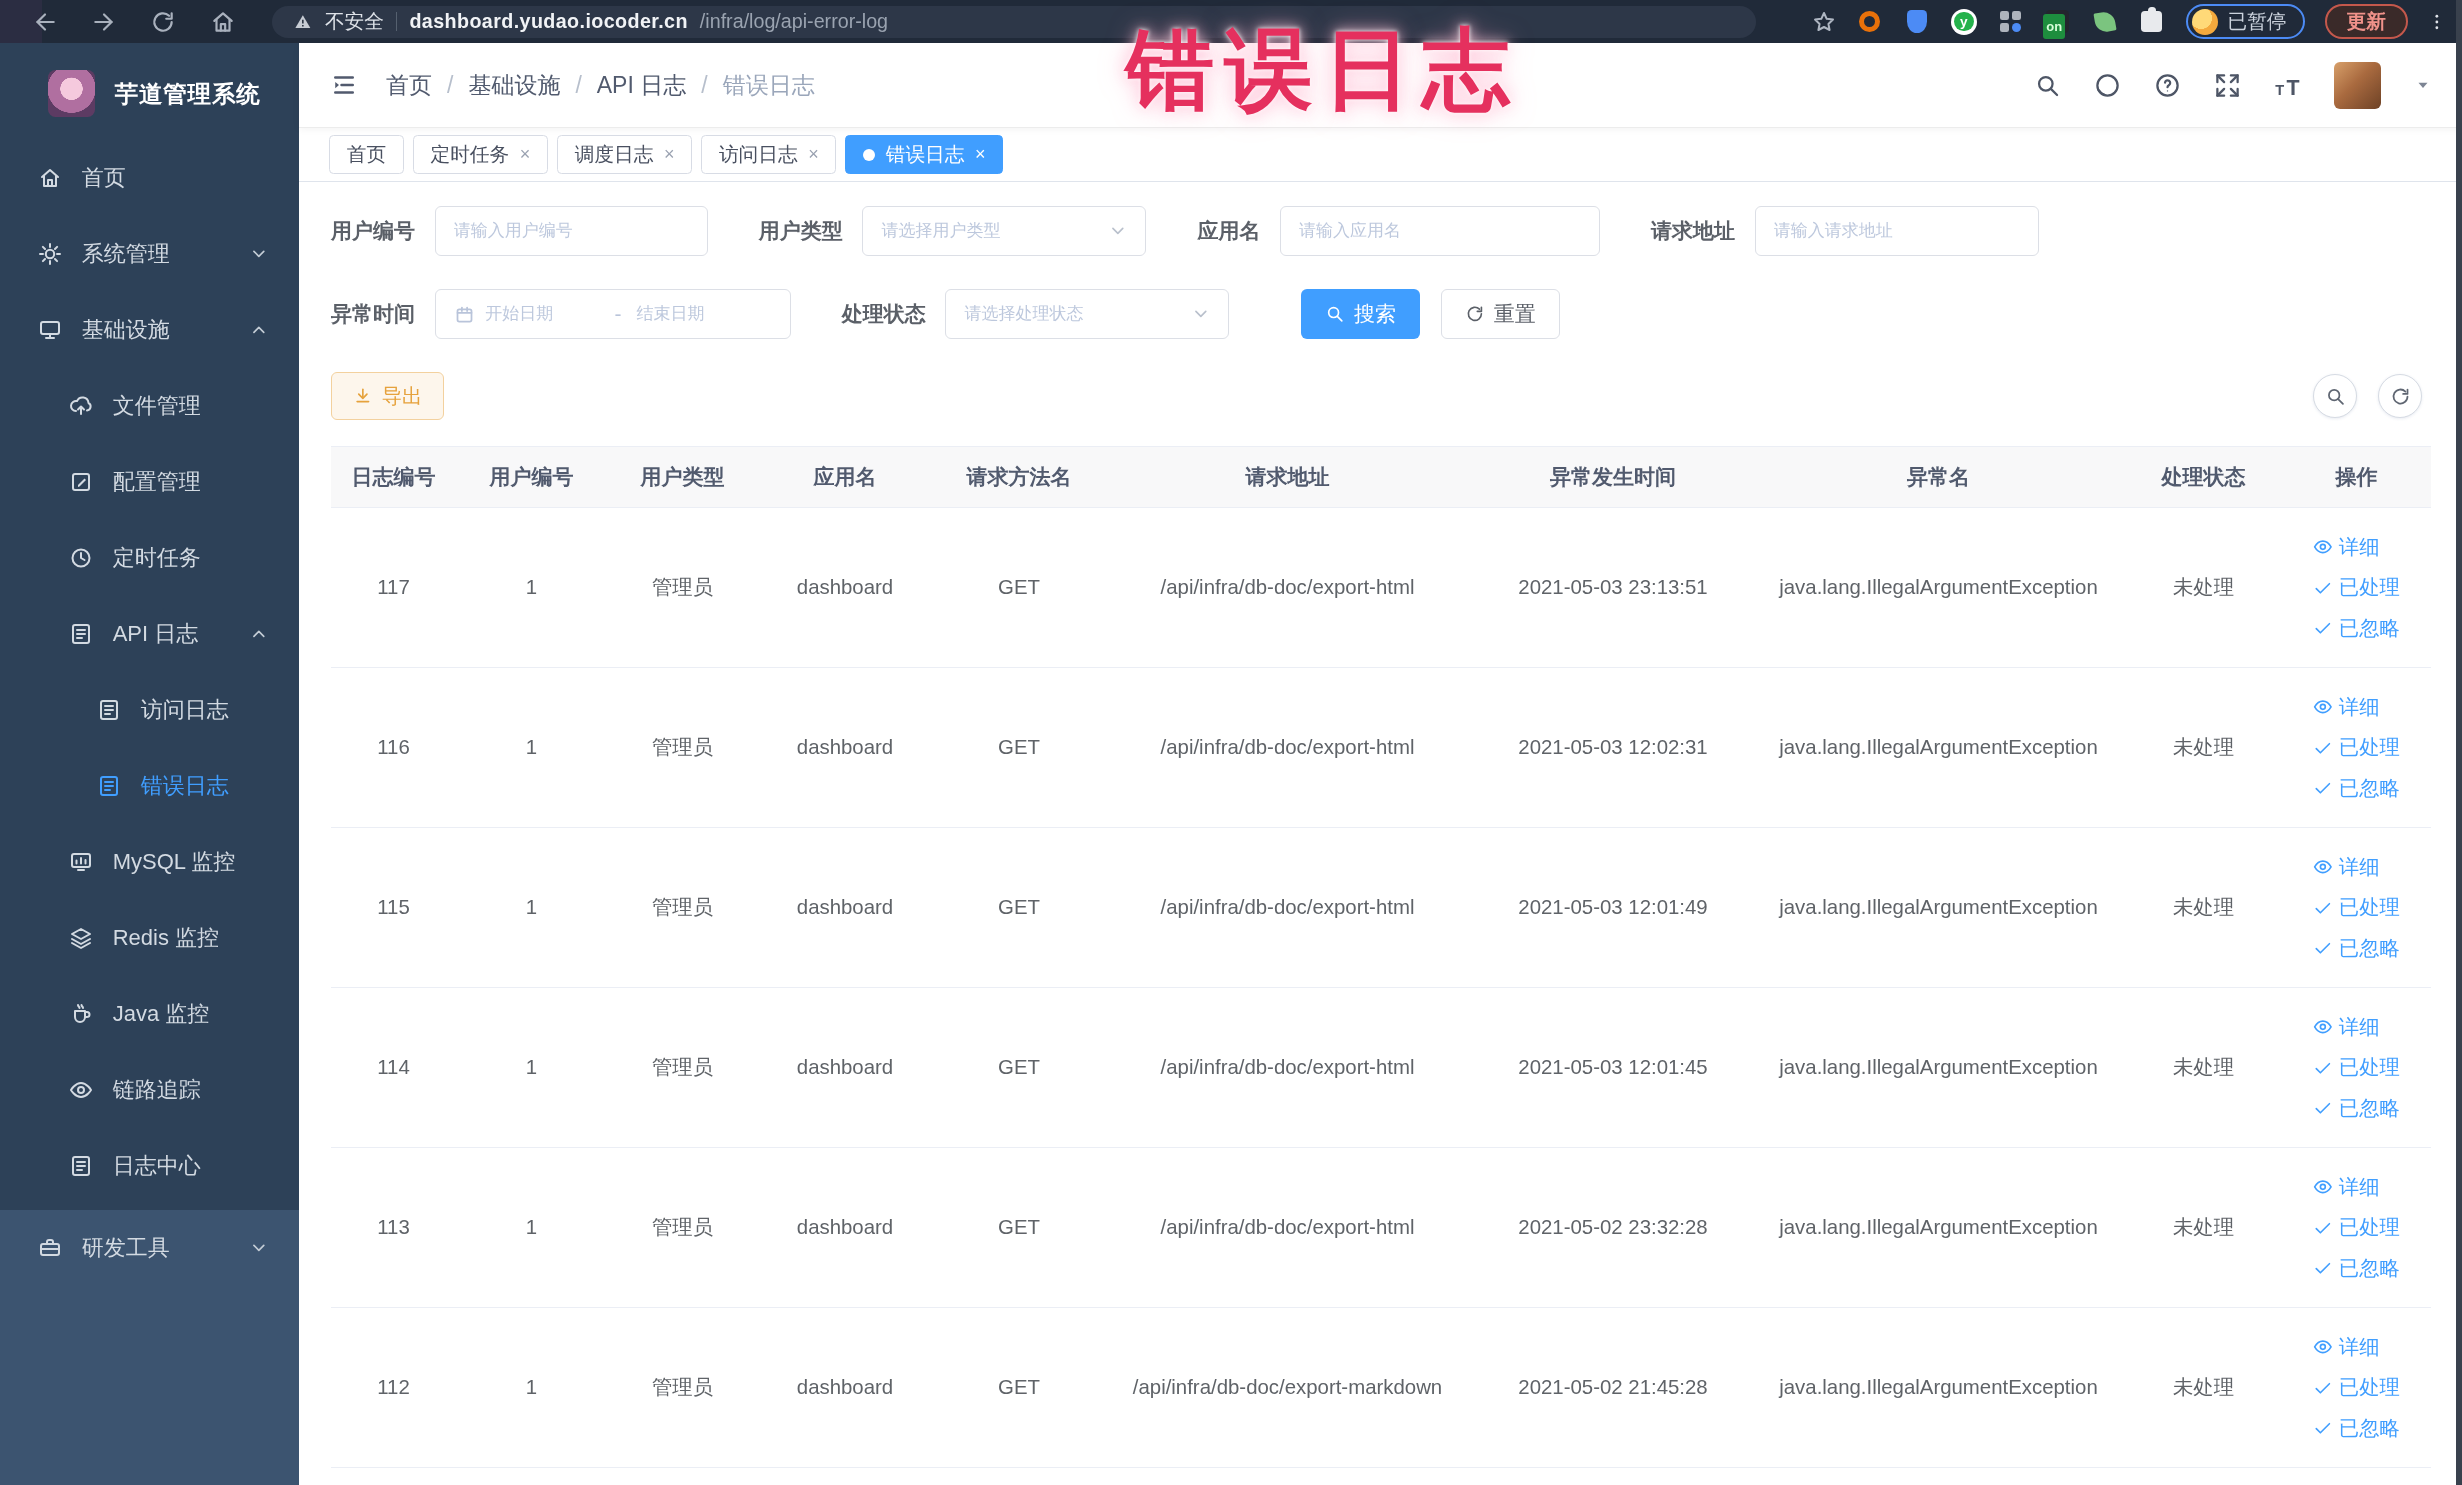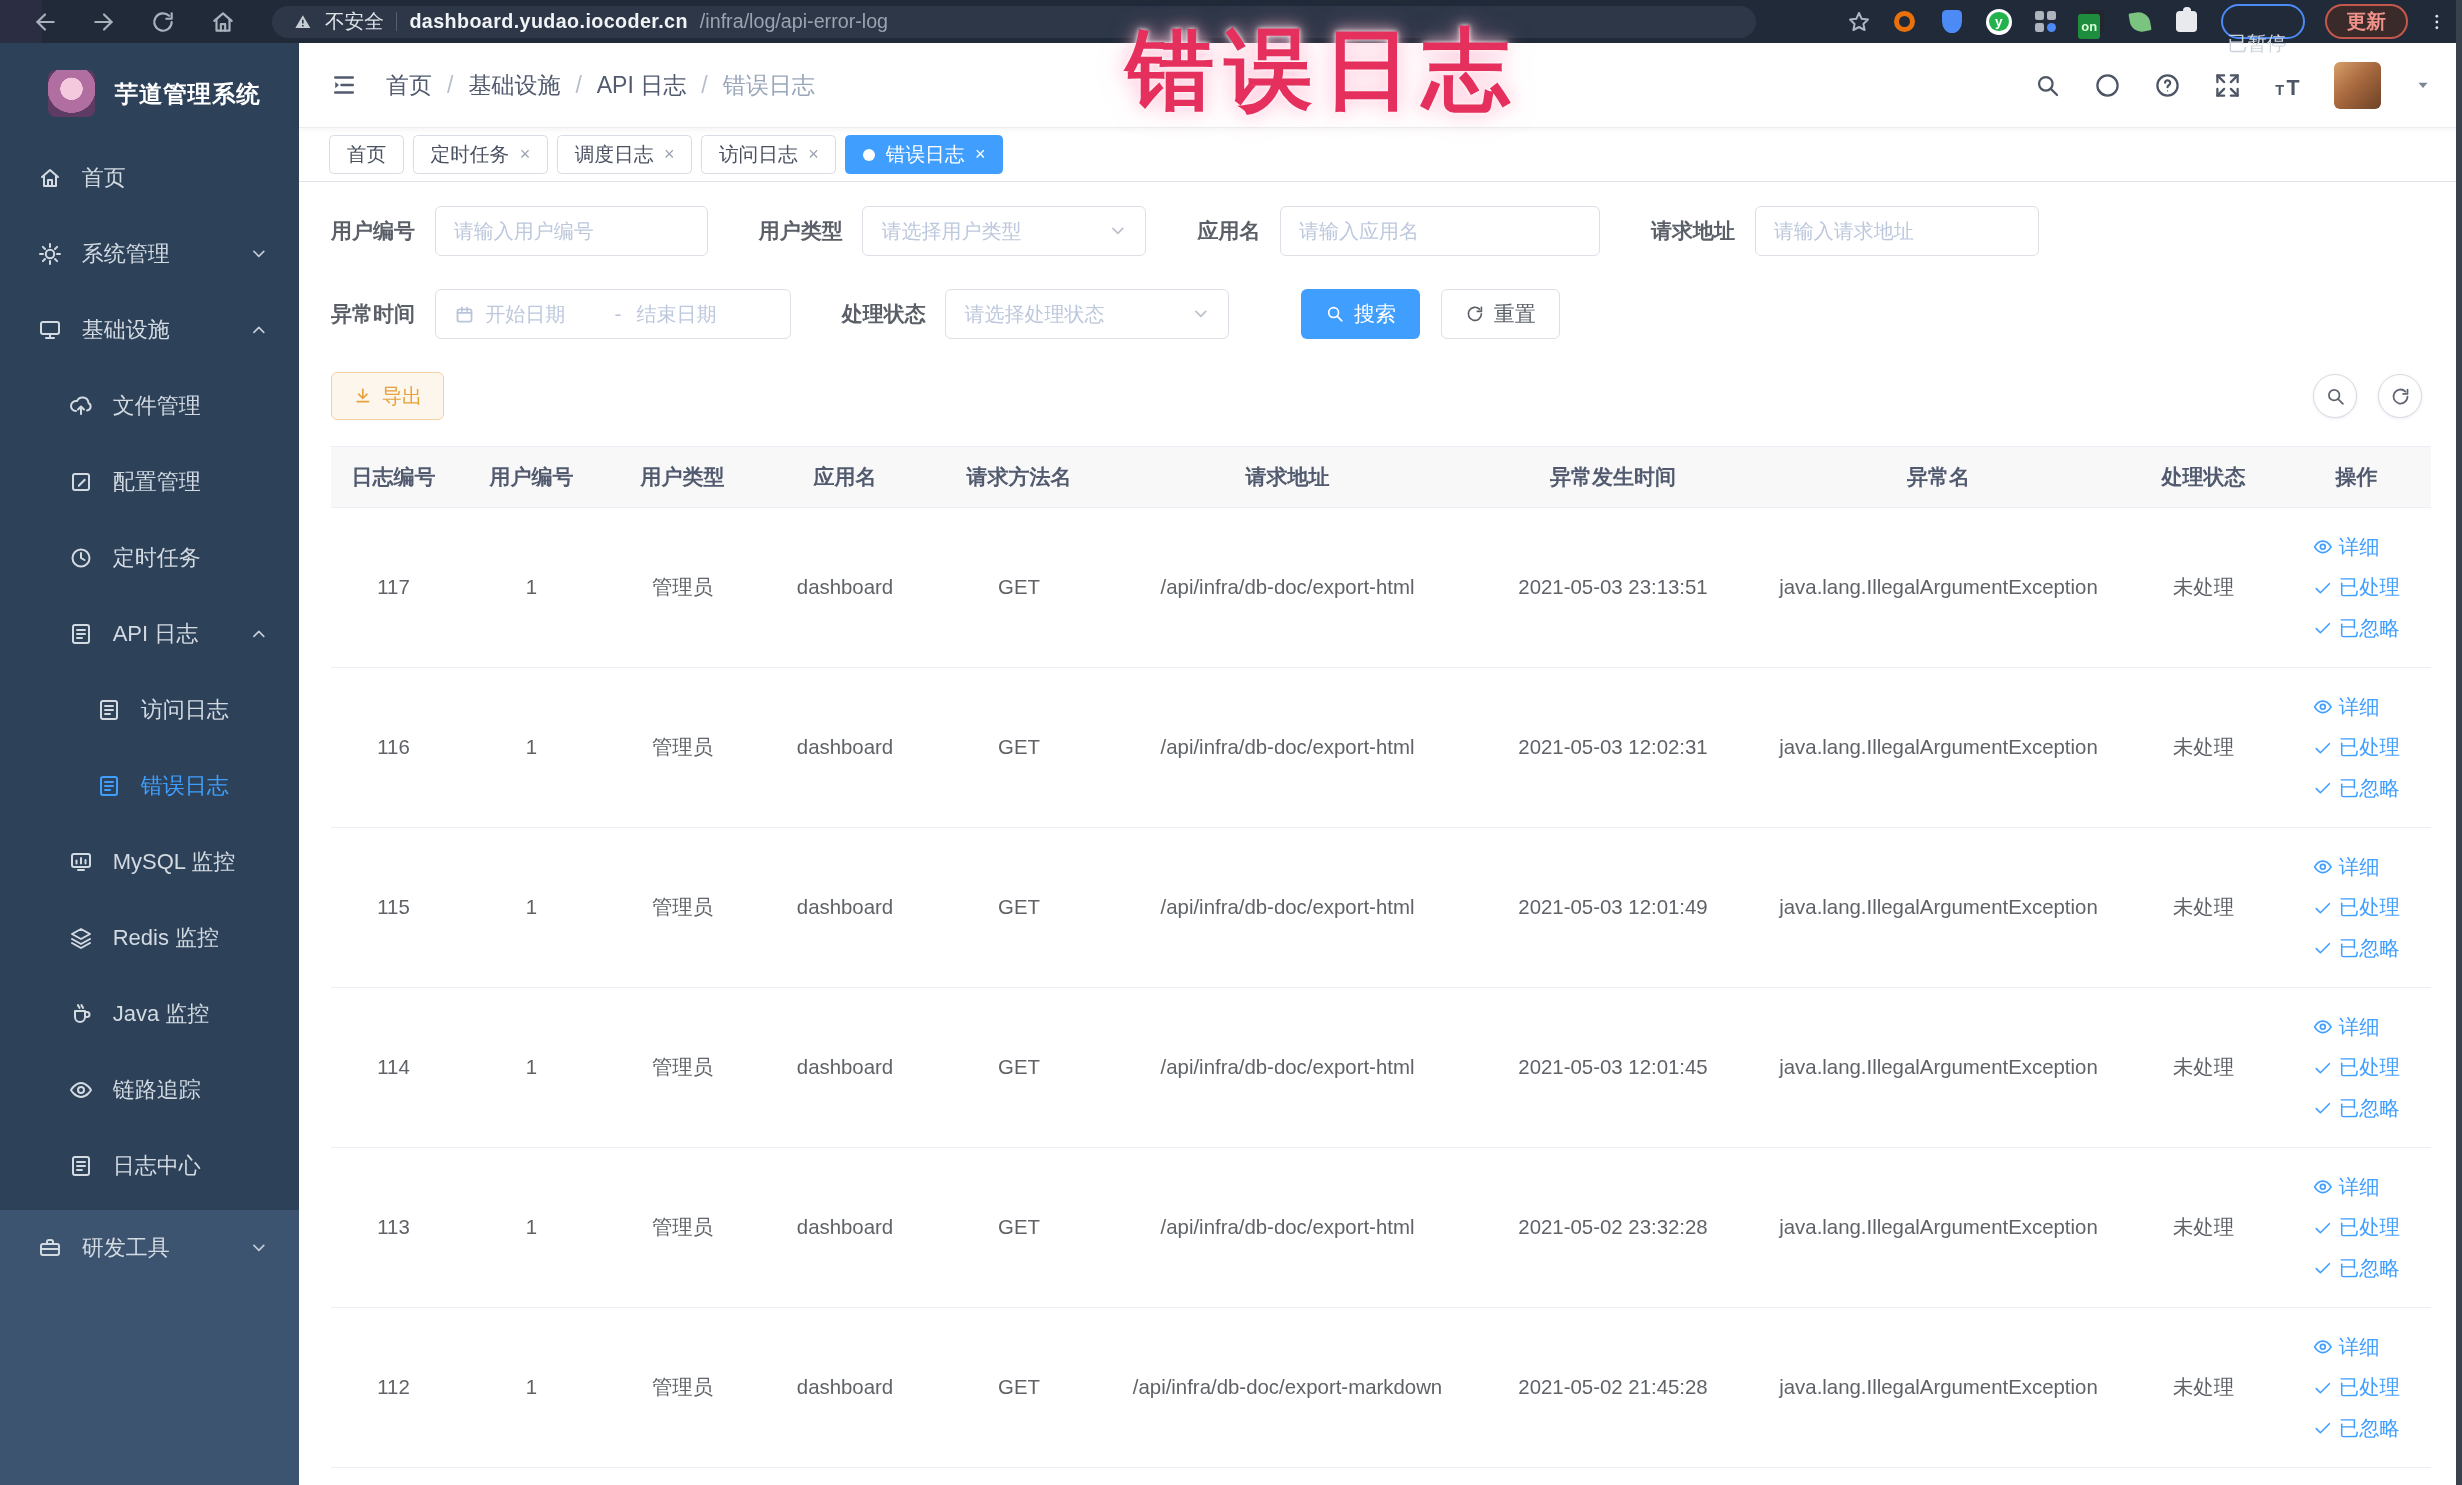--- a/index.html
+++ b/index.html
@@ -16,21 +16,21 @@
   .urlpill { height:32px; border-radius:16px; background:#2d3748; display:flex; align-items:center;
     margin-left:19.7px; padding:0 21px; gap:12px; width:1484px; color:#dfe3e9; font-size:19.7px; }
   .urlpill .warn { width:19.7px; height:18px; color:#c7ccd4; }
   .urlpill .sep { width:1.5px; height:19.7px; background:#55606f; }
   .url-domain { color:#f1f3f6; font-weight:700; letter-spacing:0.4px; }
   .url-path { color:#9aa3b0; }
   .chrome-right { margin-left:auto; display:flex; align-items:center; gap:19.7px; }
   .star { width:24px; height:24px; color:#aeb6c2; }
   .ext { width:29px; height:29px; display:flex; align-items:center; justify-content:center; position:relative; }
   .profile-pill { height:35px; border:2.3px solid #4c8bf5; border-radius:18px; display:flex; align-items:center;
-    gap:24px; padding:0 16.7px 0 4.5px; color:#ccd3dd; font-size:19.7px;flex-direction:column; }
+    gap:9px; padding:0 16.7px 0 4.5px; color:#ccd3dd; font-size:19.7px; }
   .profile-face { width:26px; height:26px; border-radius:50%;
     background:radial-gradient(circle at 35% 35%, #ffd978 0 45%, #f4a93d 46% 100%); }
   .update-btn { height:35px; border:2.3px solid #c4584c; border-radius:17.4px; background:#3a2a29;
     color:#f0928a; font-size:19.7px; font-weight:700; display:flex; align-items:center; padding:0 19.7px; }
   .kebab { width:19.7px; height:26px; color:#dfe3e9; }
   .scrollstrip { position:absolute; right:0; top:0; width:6px; height:1486px; background:#39414d; z-index:9; }
 
   
   .sidebar { position:absolute; left:0; top:43px; width:299px; height:1443px; background:#3c5470; }
   .menu-dark { background:#2d4158; padding-bottom:6px; }
@@ -70,21 +70,21 @@
   .tag.active .x { color:#fff; }
   .tag.active .dot { width:12px; height:12px; border-radius:50%; background:#fff; margin-right:10.6px; }
 
   
   .content { padding:24px 32px 0 32px; }
   .frow { display:flex; align-items:center; margin-bottom:33px; }
   .ffield { display:flex; align-items:center; margin-right:51px; }
   .flabel { font-size:21px; font-weight:700; color:#5b6068; margin-right:19.7px; white-space:nowrap; }
   .inputbox { height:50px; border:1.5px solid #dcdfe6; border-radius:6px; background:#fff;
     display:flex; align-items:center; padding:0 18px; gap:10.6px; }
-  .inputbox input { border:none; outline:none; font-size:20px; color:#606266; width:100%;
+  .inputbox input { border:none; outline:none; font-size:17px; color:#606266; width:100%;
     font-family:inherit; background:transparent; }
   .inputbox input::placeholder { color:#bdc8dd; }
   .sel-chev { width:19.7px; height:19.7px; color:#b9c0cc; }
   .cal-ic { width:21px; height:21px; color:#b9c4da; }
   .range-dash { color:#b9c4da; font-size:21px; padding:0 4.5px; }
   .btn { height:50px; border-radius:6px; font-size:21px; display:flex; align-items:center; gap:9px;
     padding:0 23px; cursor:pointer; border:1.5px solid transparent; }
   .btn .bi { width:19.7px; height:19.7px; }
   .btn-primary { background:#409eff; color:#fff; margin-left:21px; }
   .btn-plain { background:#fff; color:#5b6068; border-color:#dcdfe6; margin-left:21px; }

